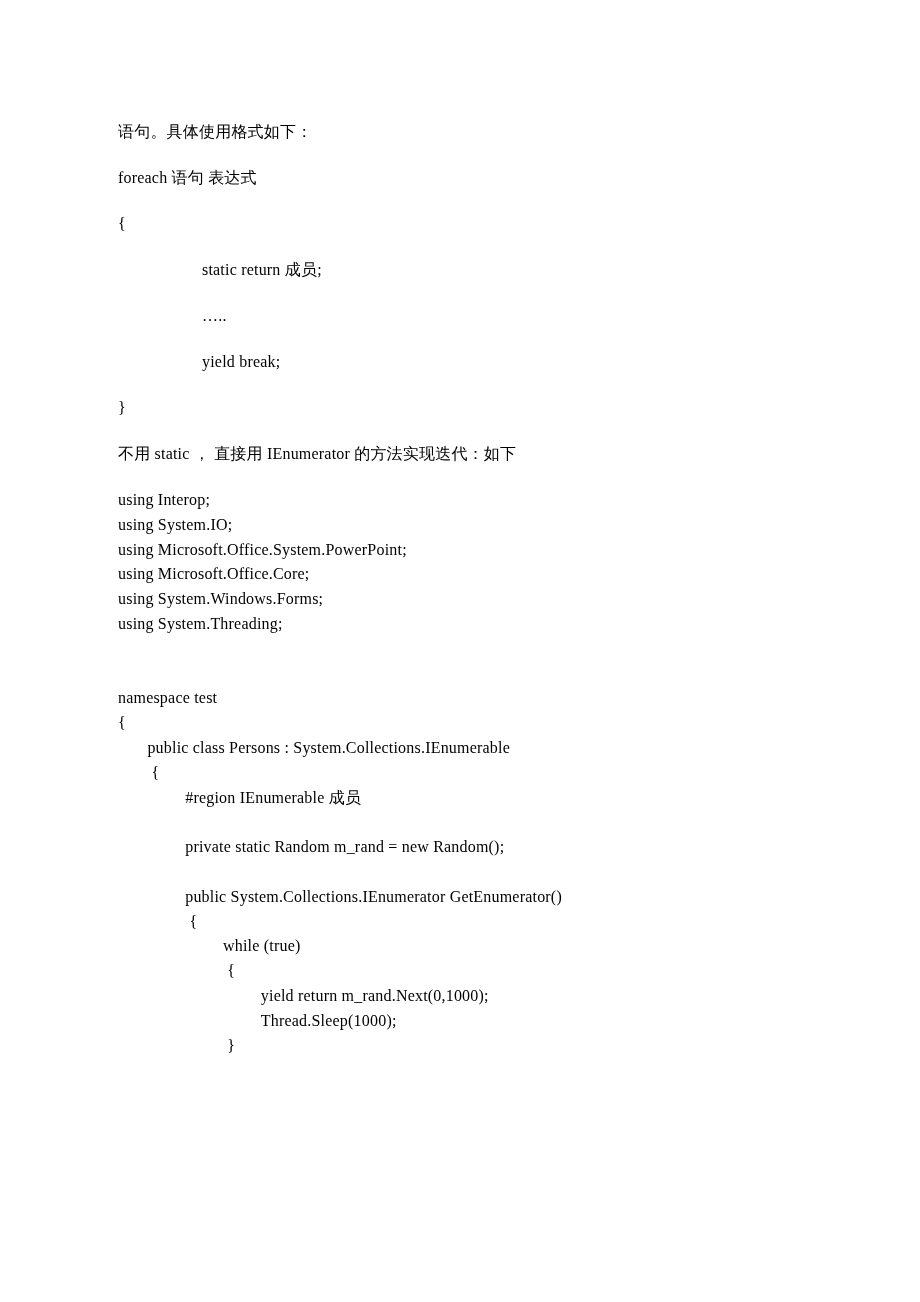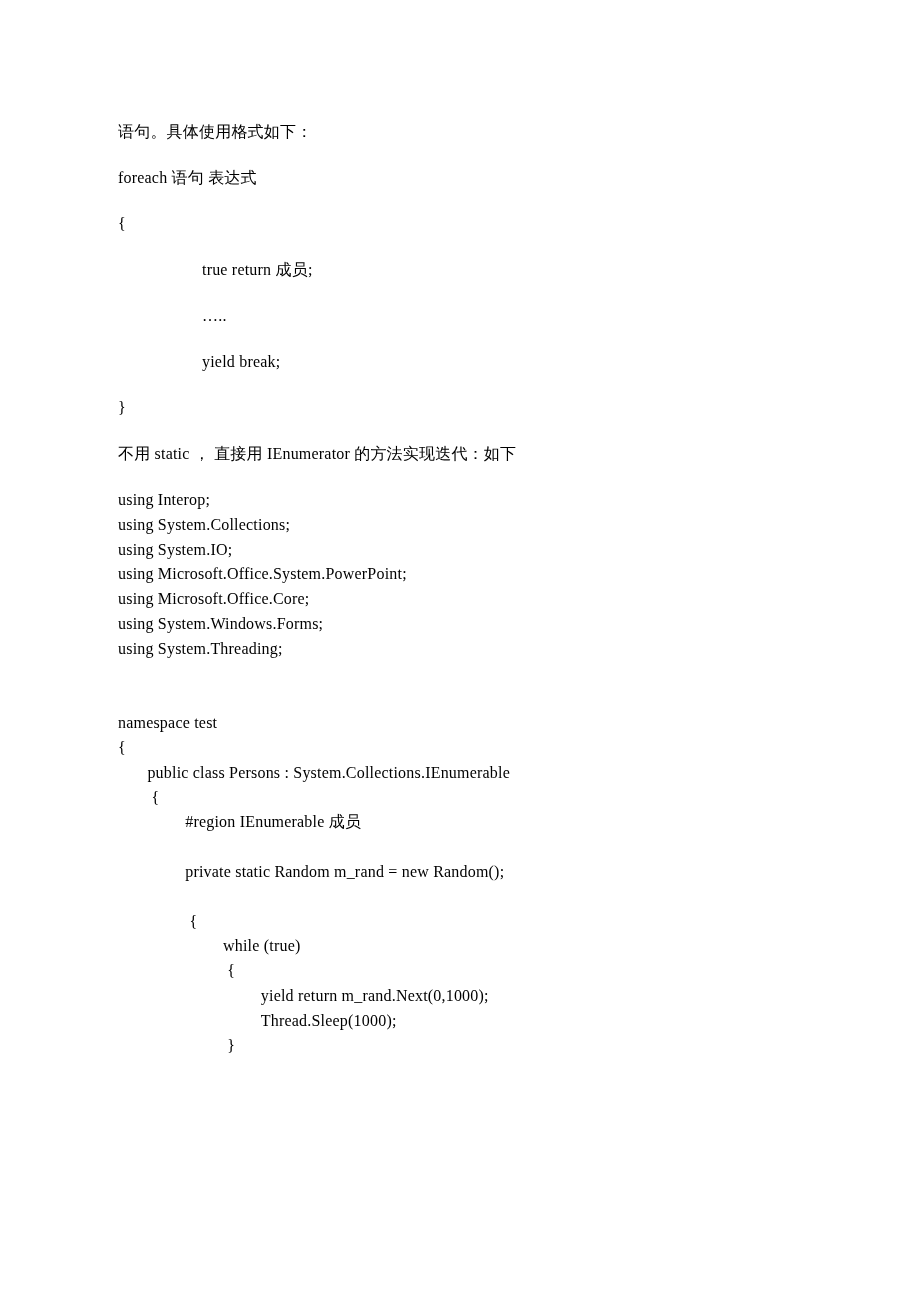--- a/index.html
+++ b/index.html
@@ -40,21 +40,21 @@
 
   <div class="block">
     <p class="line">foreach 语句 表达式</p>
   </div>
 
   <div class="block">
     <p class="line">{</p>
   </div>
 
   <div class="block">
-    <p class="line indent1">true return 成员;</p>
+    <p class="line indent1">static return 成员;</p>
   </div>
 
   <div class="block">
     <p class="line indent1">…..</p>
   </div>
 
   <div class="block">
     <p class="line indent1">yield break;</p>
   </div>
 
@@ -62,36 +62,36 @@
     <p class="line">}</p>
   </div>
 
 
   <div class="block">
     <p class="line">不用 static ， 直接用 IEnumerator 的方法实现迭代：如下</p>
   </div>
 
   <div class="codeblock">
     <p class="line">using Interop;</p>
-    <p class="line">using System.Collections;</p>
     <p class="line">using System.IO;</p>
     <p class="line">using Microsoft.Office.System.PowerPoint;</p>
     <p class="line">using Microsoft.Office.Core;</p>
     <p class="line">using System.Windows.Forms;</p>
     <p class="line">using System.Threading;</p>
     <p class="line">&nbsp;</p>
     <p class="line">&nbsp;</p>
     <p class="line">namespace test</p>
     <p class="line">{</p>
     <p class="line">       public class Persons : System.Collections.IEnumerable</p>
     <p class="line">        {</p>
     <p class="line">                #region IEnumerable 成员</p>
     <p class="line">&nbsp;</p>
     <p class="line">                private static Random m_rand = new Random();</p>
     <p class="line">&nbsp;</p>
+    <p class="line">                public System.Collections.IEnumerator GetEnumerator()</p>
     <p class="line">                 {</p>
     <p class="line">                         while (true)</p>
     <p class="line">                          {</p>
     <p class="line">                                  yield return m_rand.Next(0,1000);</p>
     <p class="line">                                  Thread.Sleep(1000);</p>
     <p class="line">                          }</p>
   </div>
 
 </div>
 

